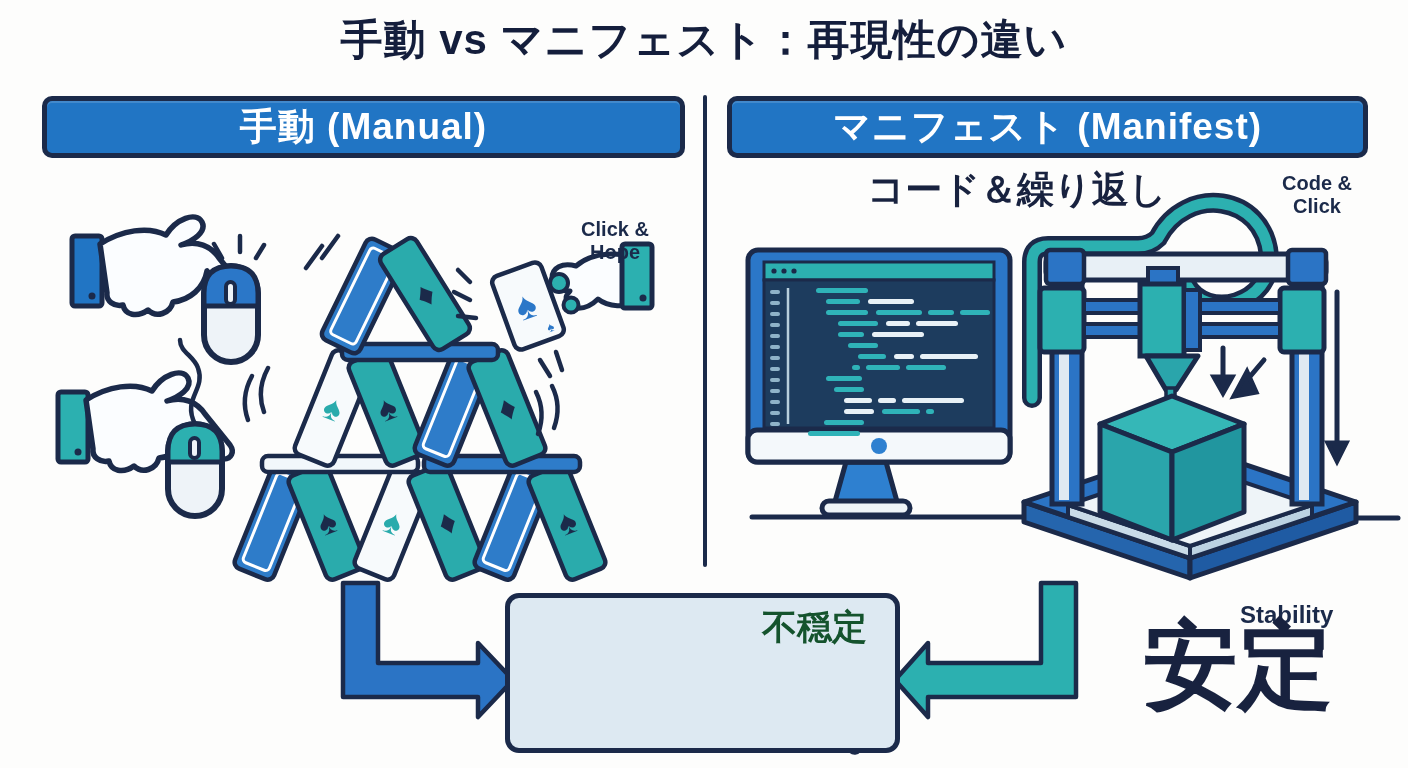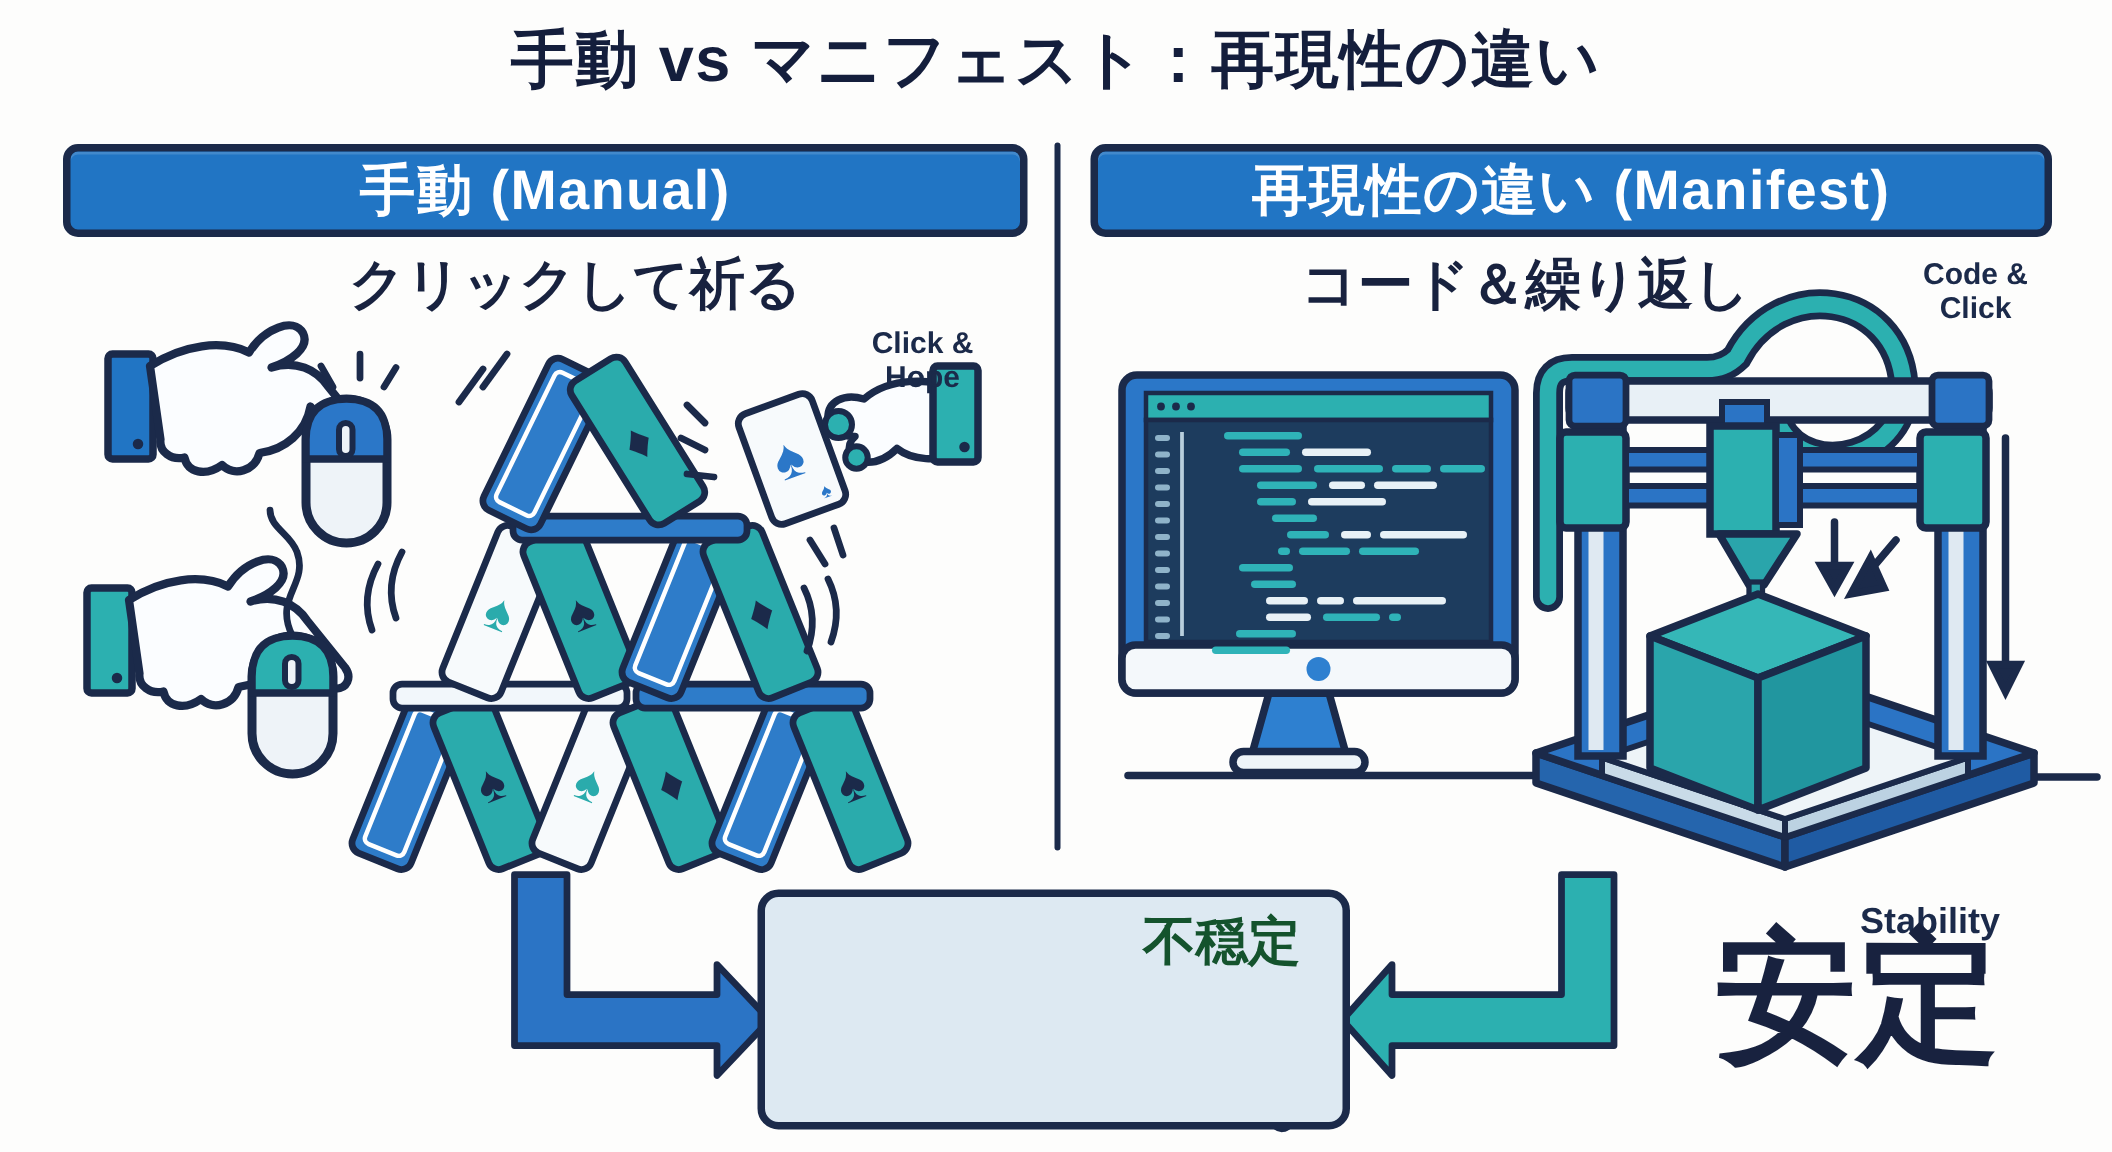--- a/index.html
+++ b/index.html
@@ -345,26 +345,25 @@
         </g>
     </g>
   </svg>
 
   <div class="abs hdr hdr-left">
     <span>手動 (Manual)</span>
   </div>
 
   <div class="abs title">手動 vs マニフェスト：再現性の違い</div>
   <div class="abs hdr hdr-right">
-    <span>再現性の違い (Manifest)</span>
+    <span>マニフェスト (Manifest)</span>
   </div>
 
   <div class="abs divider"></div>
 
-  <div class="abs subtitle sub-left">クリックして祈る</div>
   <div class="abs sidenote note-left">
     <span>Click &amp;</span><br>
     <span>Hope</span>
   </div>
 
   <div class="abs subtitle sub-right">コード＆繰り返し</div>
   <div class="abs sidenote note-right">
     <span>Code &amp;</span><br>
     <span>Click</span>
   </div>

